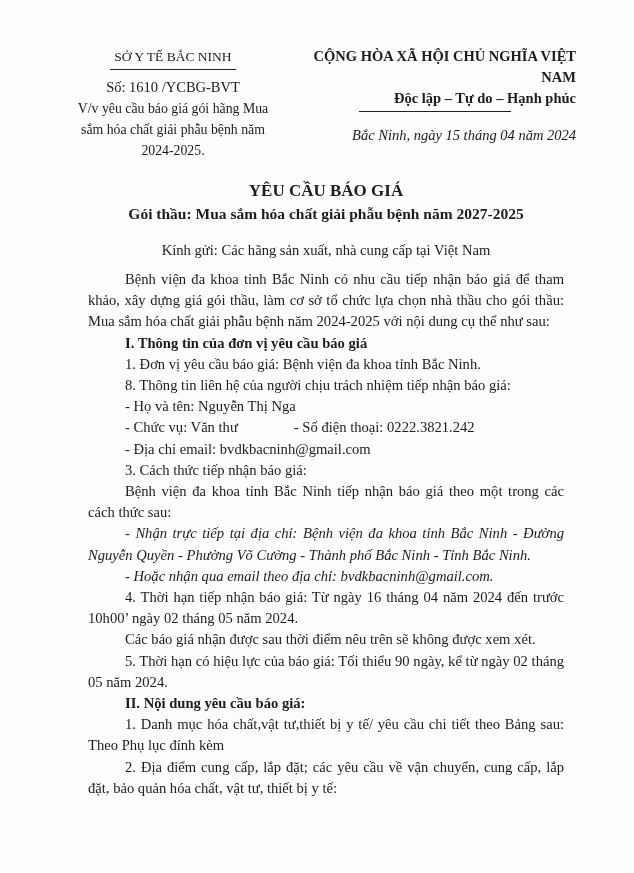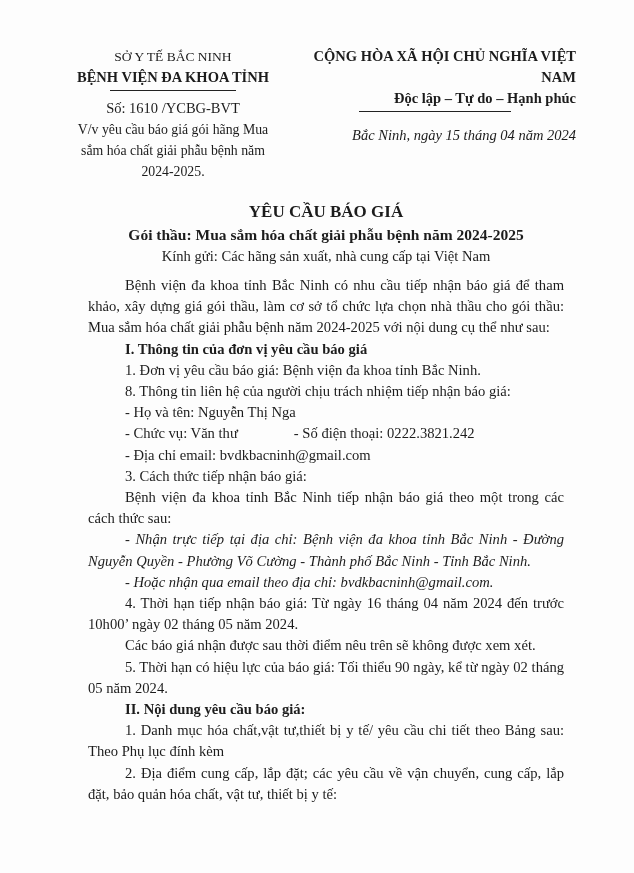--- a/index.html
+++ b/index.html
@@ -65,21 +65,21 @@
     line-height: 22px;
   }
   .subtitle {
     margin: 1px 0 0 0;
     text-align: center;
     font-size: 15.5px;
     font-weight: bold;
     line-height: 22px;
   }
   .salutation {
-    margin: 0 0 0 0;
+    margin: 15px 0 0 0;
     text-align: center;
     font-size: 14.6px;
     line-height: 21px;
   }
   
   .body-text { margin-top: 8px; }
   .para {
     margin: 0;
     font-size: 14.6px;
     line-height: 21.2px;
@@ -91,38 +91,37 @@
   .gap    { margin-left: 56px; }
 </style>
 </head>
 <body>
 
 <div class="page">
 
   <div class="header">
     <div class="header-left">
       <p class="h-line agency">SỞ Y TẾ BẮC NINH</p>
-      <p class="h-line org">BỆNH VIỆN ĐA KHOA TỈNH</p>
       <hr class="rule rule-left">
       <p class="h-line doc-number">Số: 1610 /YCBG-BVT</p>
       <p class="h-line subject">V/v yêu cầu báo giá gói hãng Mua</p>
       <p class="h-line subject">sắm hóa chất giải phẫu bệnh năm</p>
       <p class="h-line subject">2024-2025.</p>
     </div>
     <div class="header-right">
       <p class="h-line motto1">CỘNG HÒA XÃ HỘI CHỦ NGHĨA VIỆT NAM</p>
       <p class="h-line motto2">Độc lập – Tự do – Hạnh phúc</p>
       <hr class="rule rule-right">
       <p class="h-line dateline">Bắc Ninh, ngày 15 tháng 04 năm 2024</p>
     </div>
   </div>
 
   <div class="content">
     <h1 class="title">YÊU CẦU BÁO GIÁ</h1>
-    <h2 class="subtitle">Gói thầu: Mua sắm hóa chất giải phẫu bệnh năm 2024-2025</h2>
+    <h2 class="subtitle">Gói thầu: Mua sắm hóa chất giải phẫu bệnh năm 2027-2025</h2>
     <p class="salutation">Kính gửi: Các hãng sản xuất, nhà cung cấp tại Việt Nam</p>
 
     <div class="body-text">
       <p class="para">Bệnh viện đa khoa tỉnh Bắc Ninh có nhu cầu tiếp nhận báo giá để tham khảo, xây dựng giá gói thầu, làm cơ sở tổ chức lựa chọn nhà thầu cho gói thầu: Mua sắm hóa chất giải phẫu bệnh năm 2024-2025 với nội dung cụ thể như sau:</p>
 
       <p class="para bold">I. Thông tin của đơn vị yêu cầu báo giá</p>
       <p class="para">1. Đơn vị yêu cầu báo giá: Bệnh viện đa khoa tỉnh Bắc Ninh.</p>
       <p class="para">8. Thông tin liên hệ của người chịu trách nhiệm tiếp nhận báo giá:</p>
       <p class="para">- Họ và tên: Nguyễn Thị Nga</p>
       <p class="para"><span>- Chức vụ: Văn thư</span><span class="gap">- Số điện thoại: 0222.3821.242</span></p>

